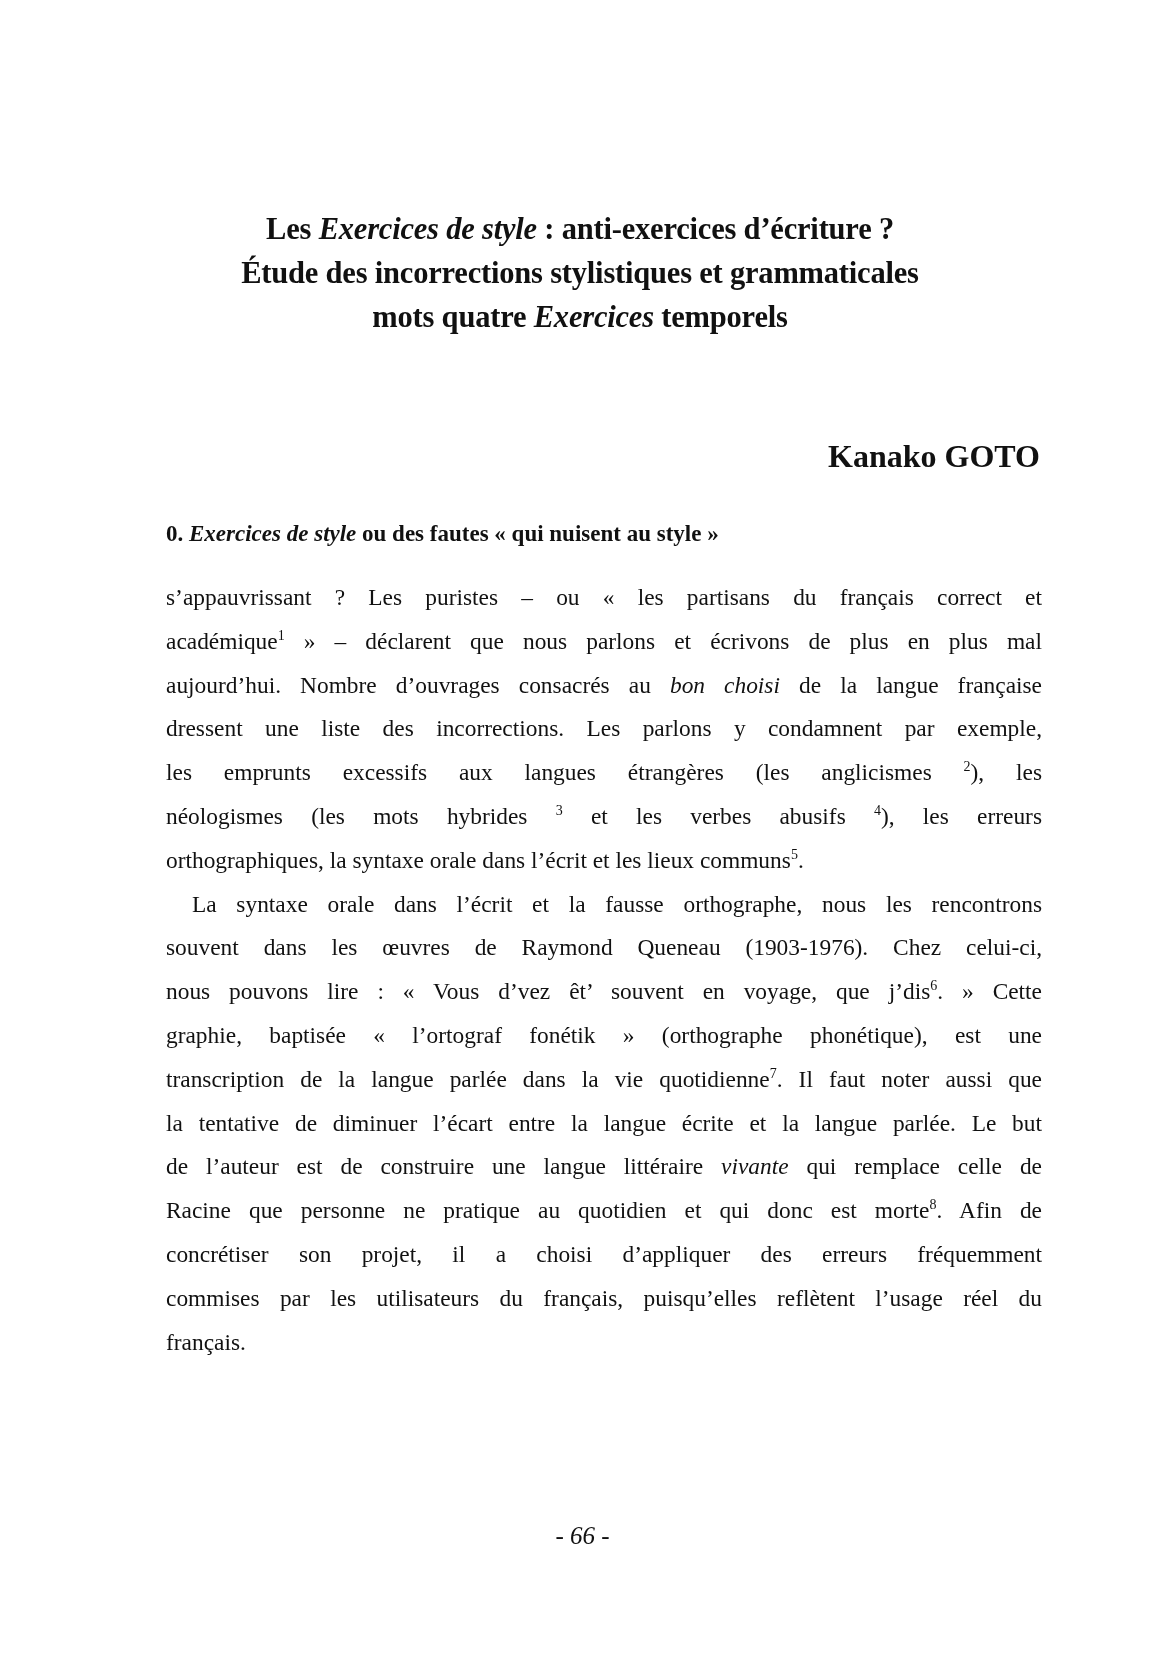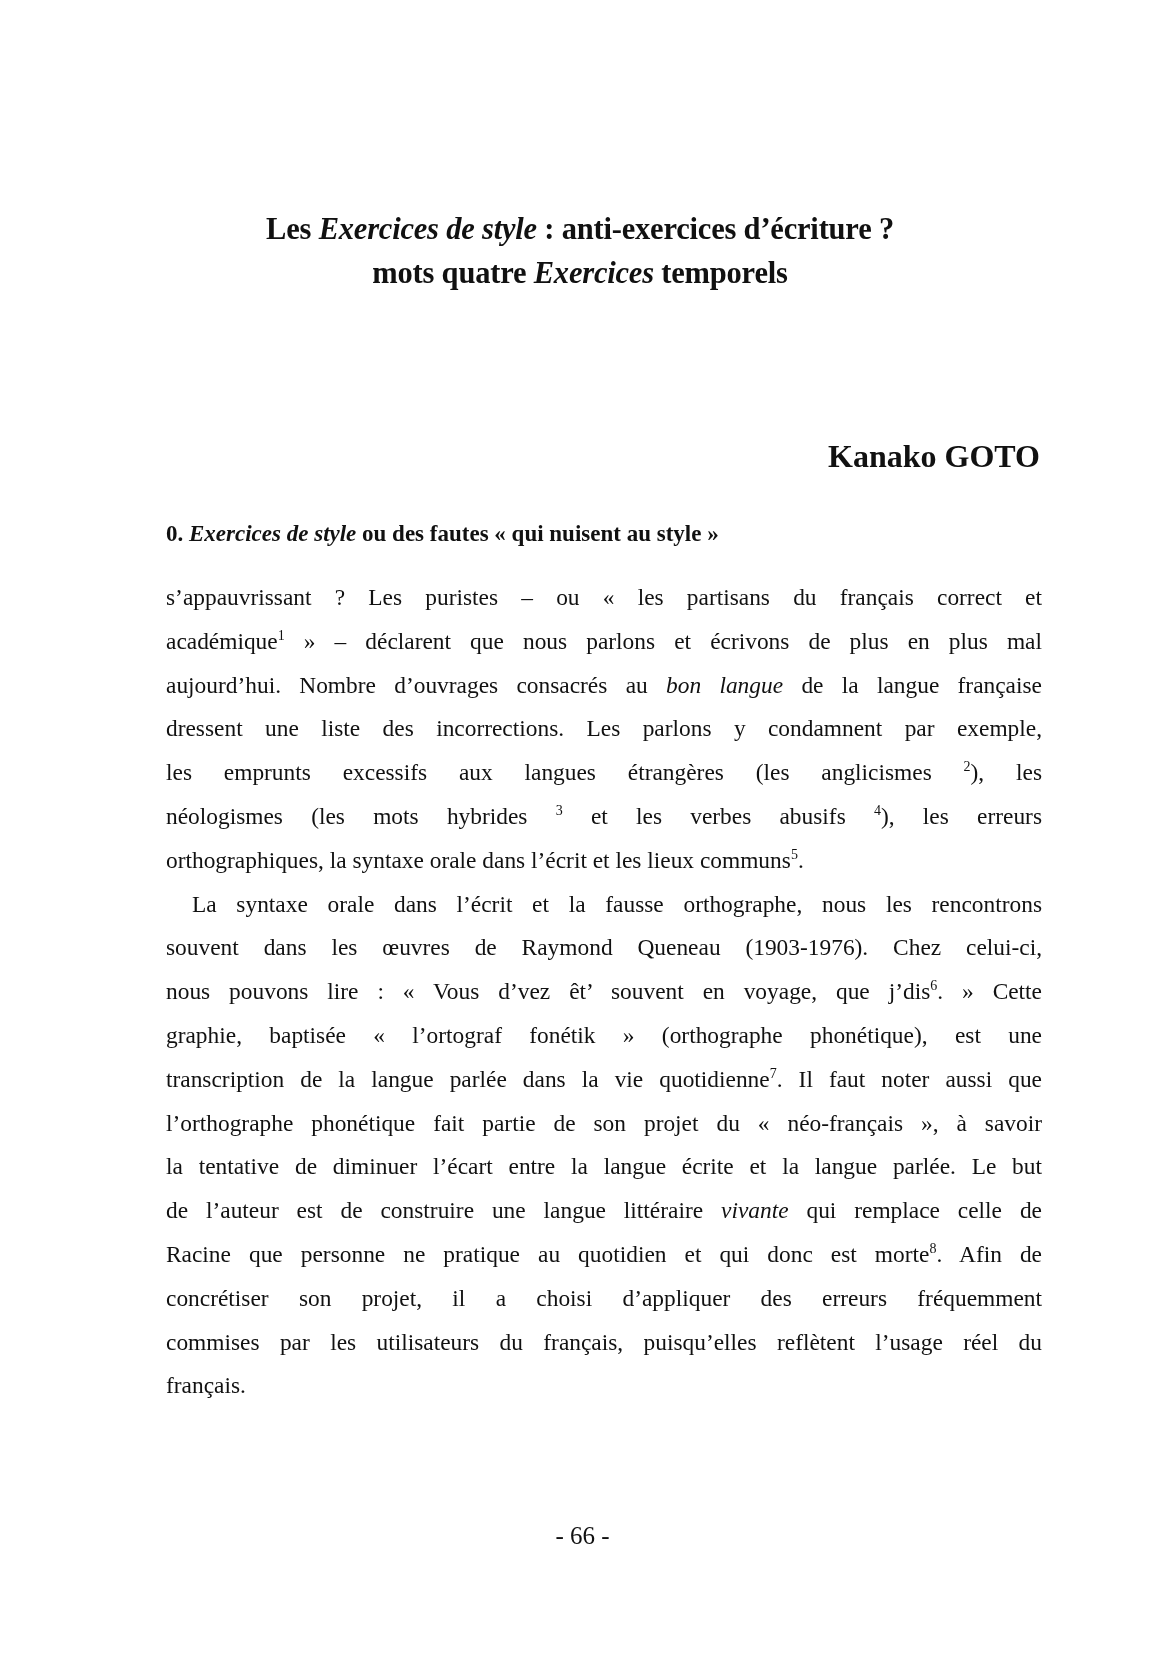--- a/index.html
+++ b/index.html
@@ -79,52 +79,53 @@
       vertical-align: 9px;
       line-height: 0;
     }
     .page-number {
       position: absolute;
       left: 0; right: 0;
       top: 1520px;
       text-align: center;
       font-size: 25px;
       line-height: 32px;
+      font-style: italic;
     }
   </style>
 </head>
 <body>
 
 <div class="page">
   <div class="title-block">
     <span class="title-line"><span>Les </span><span class="it">Exercices de style</span><span> : anti-exercices d’écriture ?</span></span>
+    <span class="title-line"><span>Étude des incorrections stylistiques et grammaticales</span></span>
     <span class="title-line"><span>mots quatre </span><span class="it">Exercices</span><span> temporels</span></span>
   </div>
 
   <div class="author">Kanako GOTO</div>
 
   <div class="section-heading"><span>0. </span><span class="it">Exercices de style</span><span> ou des fautes « qui nuisent au style »</span></div>
 
   <div class="body-text">
     <div class="para">
         <span class="line"><span>s’appauvrissant ? Les puristes – ou « les partisans du français correct et</span></span>
         <span class="line"><span>académique</span><sup>1</sup><span> » – déclarent que nous parlons et écrivons de plus en plus mal</span></span>
-        <span class="line"><span>aujourd’hui. Nombre d’ouvrages consacrés au </span><span class="it">bon langue</span><span> de la langue française</span></span>
+        <span class="line"><span>aujourd’hui. Nombre d’ouvrages consacrés au </span><span class="it">bon choisi</span><span> de la langue française</span></span>
         <span class="line"><span>dressent une liste des incorrections. Les parlons y condamnent par exemple,</span></span>
         <span class="line"><span>les emprunts excessifs aux langues étrangères (les anglicismes </span><sup>2</sup><span>), les</span></span>
         <span class="line"><span>néologismes (les mots hybrides </span><sup>3</sup><span> et les verbes abusifs </span><sup>4</sup><span>), les erreurs</span></span>
         <span class="line last"><span>orthographiques, la syntaxe orale dans l’écrit et les lieux communs</span><sup>5</sup><span>.</span></span>
       </div>
     <div class="para">
         <span class="line first"><span>La syntaxe orale dans l’écrit et la fausse orthographe, nous les rencontrons</span></span>
         <span class="line"><span>souvent dans les œuvres de Raymond Queneau (1903-1976). Chez celui-ci,</span></span>
         <span class="line"><span>nous pouvons lire : « Vous d’vez êt’ souvent en voyage, que j’dis</span><sup>6</sup><span>. » Cette</span></span>
         <span class="line"><span>graphie, baptisée « l’ortograf fonétik » (orthographe phonétique), est une</span></span>
         <span class="line"><span>transcription de la langue parlée dans la vie quotidienne</span><sup>7</sup><span>. Il faut noter aussi que</span></span>
-        <span class="line"><span>l’orthographe phonétique fait partie de son projet du « néo-français », à savoir</span></span>
         <span class="line"><span>la tentative de diminuer l’écart entre la langue écrite et la langue parlée. Le but</span></span>
         <span class="line"><span>de l’auteur est de construire une langue littéraire </span><span class="it">vivante</span><span> qui remplace celle de</span></span>
         <span class="line"><span>Racine que personne ne pratique au quotidien et qui donc est morte</span><sup>8</sup><span>. Afin de</span></span>
         <span class="line"><span>concrétiser son projet, il a choisi d’appliquer des erreurs fréquemment</span></span>
         <span class="line"><span>commises par les utilisateurs du français, puisqu’elles reflètent l’usage réel du</span></span>
         <span class="line last"><span>français.</span></span>
       </div>
   </div>
 
   <div class="page-number">- 66 -</div>

